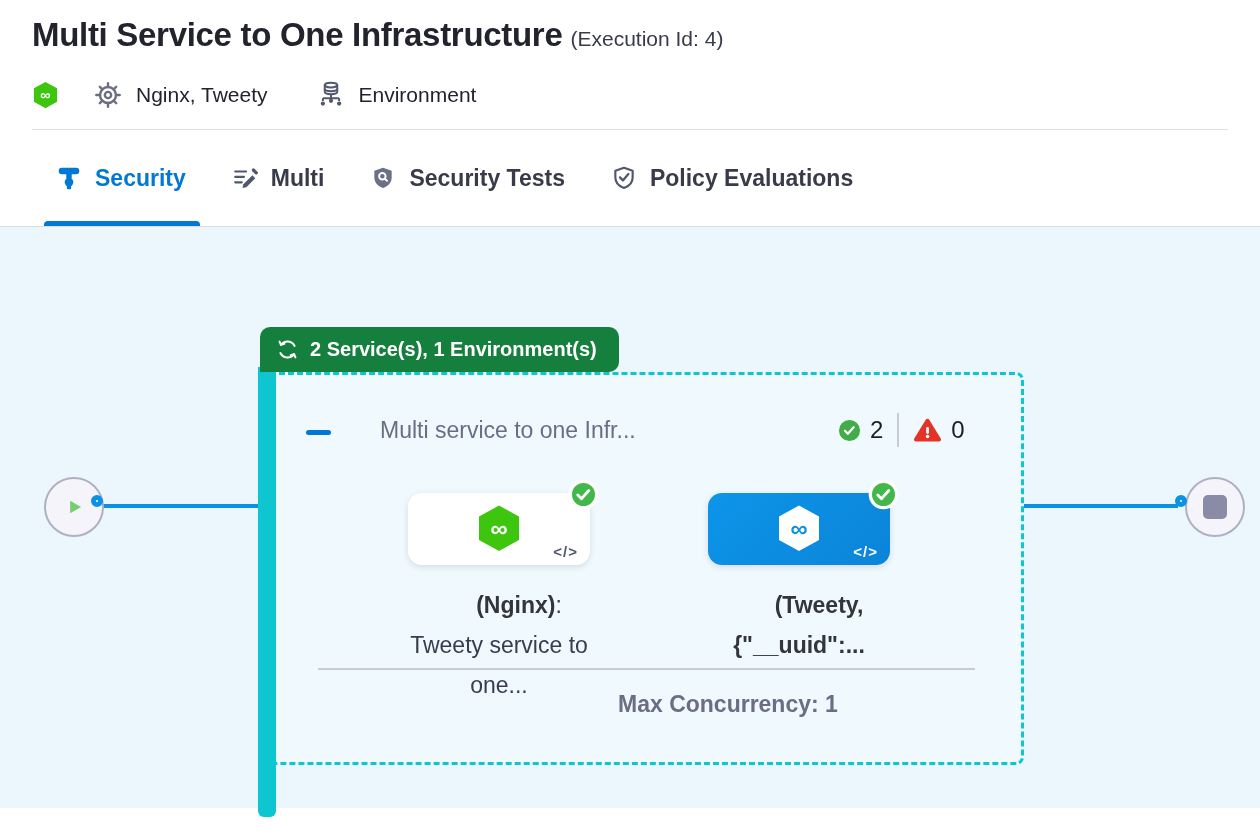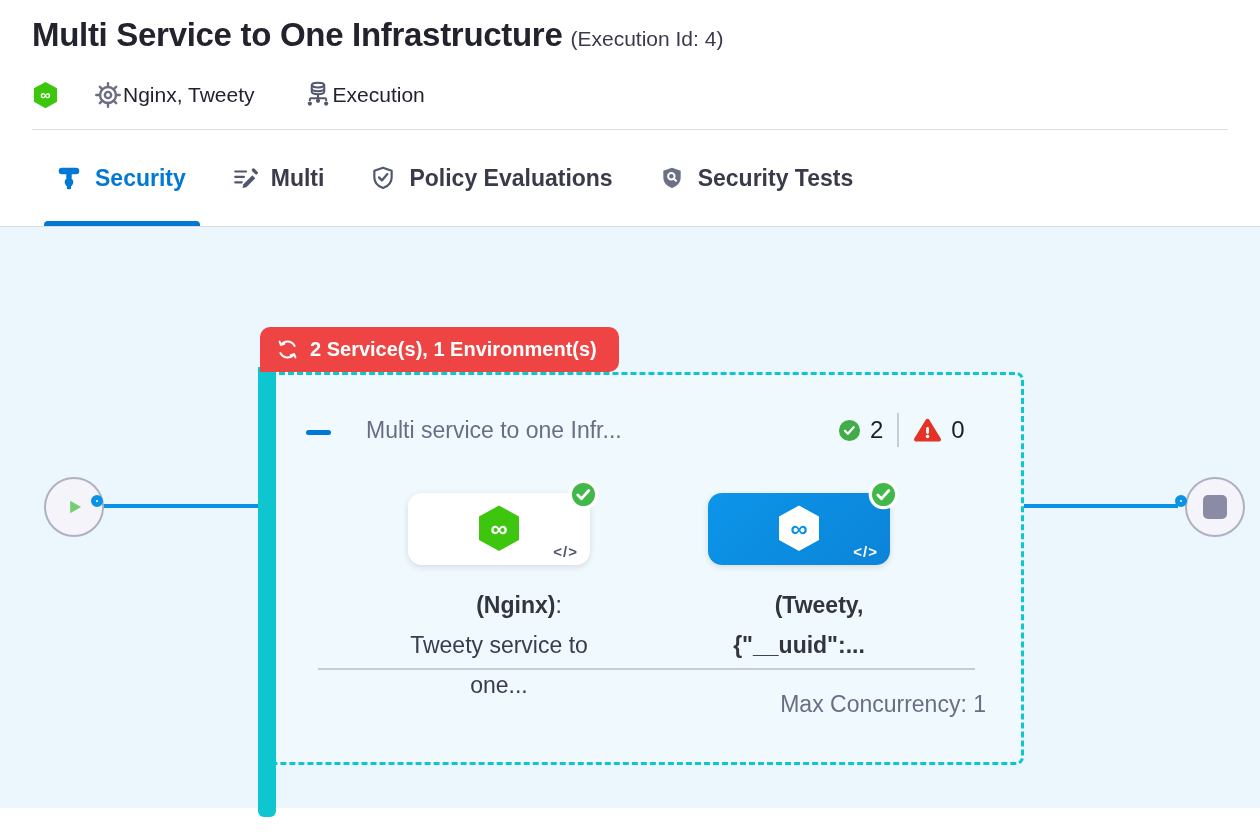--- a/index.html
+++ b/index.html
@@ -11,21 +11,21 @@
   .app { width:1260px; height:808px; display:flex; flex-direction:column; }
 
   
   .page-header { padding:16px 32px 0 32px; background:#fff; }
   .title-row { display:flex; align-items:baseline; }
   .page-title { font-size:33px; font-weight:700; color:#23232E; letter-spacing:-0.3px; }
   .exec-id { font-size:21px; color:#3A3B4A; margin-left:8px; font-weight:400; }
   .meta-row { display:flex; align-items:center; margin-top:24px; height:34px; }
   .meta-row .logo { width:27px; height:29px; }
   .meta-row .gear { width:30px; height:30px; margin-left:34px; }
-  .meta-label { font-size:21px; color:#23232E; }
+  .meta-label { font-size:21px; color:#23232E; margin-left:13px; }
   .meta-row .infra { width:30px; height:30px; margin-left:48px; }
 
   .header-divider { height:1px; background:#DCDEE8; margin-top:17px; }
 
   
   .tab-bar {
     height:97px; background:#fff; display:flex; align-items:center;
     padding-left:56px; gap:46px; border-bottom:1px solid #D9DBE5;
   }
   .tab { position:relative; display:flex; align-items:center; gap:13px;
@@ -57,40 +57,40 @@
     background:#F4F4FA; border:2px solid #AFB0C2; z-index:2;
     display:flex; align-items:center; justify-content:center; cursor:pointer;
   }
   .start-node { left:44px; top:250px; }
   .end-node   { left:1185px; top:250px; }
   .stop-square { width:24px; height:24px; border-radius:5px; background:#8A8CA6; }
 
   
   .group-badge {
     position:absolute; left:260px; top:100px; height:45px; z-index:5;
-    background:#ef4444; color:#fff; border-radius:10px 10px 10px 0;
+    background:#15803d; color:#fff; border-radius:10px 10px 10px 0;
     display:flex; align-items:center; gap:11px; padding:0 22px 0 16px;
     font-size:20px; font-weight:600; cursor:pointer;
   }
   .group-left-bar {
     position:absolute; left:258px; top:140px; width:18px; height:450px;
     height:450px; background:#0EC6D0; z-index:3; border-radius:0 0 6px 6px;
   }
   .dashed-box {
     position:absolute; left:262px; top:145px; width:762px; height:393px;
     border:3px dashed #0EC6D0; border-radius:8px; z-index:2;
     background:rgba(255,255,255,0.25);
   }
 
   .collapse-dash {
     position:absolute; left:306px; top:203px; width:25px; height:5px;
     background:#0278D5; border-radius:3px; z-index:6; cursor:pointer;
   }
   .stage-name {
-    position:absolute; left:366px; top:190px; z-index:6;
+    position:absolute; left:380px; top:190px; z-index:6;
     font-size:23px; font-weight:500; color:#6B6D85; cursor:pointer;
   }
   .stage-counts {
     position:absolute; left:838px; top:186px; z-index:6;
     display:flex; align-items:center; gap:9px; height:34px;
   }
   .count-num { font-size:24px; color:#1D1D27; font-weight:500; }
   .count-divider { width:2px; height:34px; background:#C9CBD8; margin:0 5px; }
 
   .service-node {
@@ -116,21 +116,21 @@
   .node-label b { font-weight:700; color:#33343F;margin-left:40px; }
   .label-1 { left:399px; }
   .label-2 { left:699px; }
 
   .stage-divider {
     position:absolute; left:318px; top:441px; width:657px; height:2px;
     background:#C9CBD9; z-index:6;
   }
   .max-concurrency {
     position:absolute; left:618px; top:464px; width:368px; z-index:6;
-    text-align:right; font-size:23px; font-weight:400; color:#6B6D85;
+    font-size:23px; font-weight:700; color:#6B6D85;
   }
 </style>
 </head>
 <body>
 
 <div class="app">
 
   <header class="page-header">
     <div class="title-row">
       <h1 class="page-title">Multi Service to One Infrastructure</h1>
@@ -153,21 +153,21 @@
         <g stroke="#51576D" stroke-width="1.6" fill="none">
           <ellipse cx="12" cy="4" rx="5" ry="1.9"></ellipse>
           <path d="M7 4v5.4c0 1.1 2.2 1.9 5 1.9s5-.8 5-1.9V4"></path>
           <path d="M7 7c0 1.1 2.2 1.9 5 1.9S17 8.1 17 7"></path>
           <path d="M12 11.4v3.1 M5.5 14.5h13 M5.5 14.5v2.3 M18.5 14.5v2.3"></path>
         </g>
         <circle cx="5.5" cy="18.8" r="1.7" fill="#51576D"></circle>
         <circle cx="12" cy="16.6" r="1.7" fill="#51576D"></circle>
         <circle cx="18.5" cy="18.8" r="1.7" fill="#51576D"></circle>
       </svg>
-      <span class="meta-label">Execution</span>
+      <span class="meta-label">Environment</span>
     </div>
     <div class="header-divider"></div>
   </header>
 
   <nav class="tab-bar">
     <div class="tab active">
       <svg class="tab-icon" viewBox="0 0 24 24">
         <g fill="#0278D5">
           <rect x="2.5" y="2.5" width="19" height="6" rx="3"></rect>
           <rect x="9.5" y="8" width="5" height="4.5"></rect>
@@ -183,32 +183,32 @@
         <g stroke="#51576D" stroke-width="2" stroke-linecap="round">
           <path d="M3 6h10 M3 11h8 M3 16h6"></path>
         </g>
         <path d="M10.5 17.8l8.3-8.3 2.7 2.7-8.3 8.3-3.5.8z" fill="#51576D"></path>
         <path d="M19.8 4.6l2.6 2.6" stroke="#51576D" stroke-width="3" stroke-linecap="round"></path>
       </svg>
       <span class="tab-label">Multi</span>
     </div>
     <div class="tab">
       <svg class="tab-icon" viewBox="0 0 24 24">
-        <path d="M12 2.5l8 2.8v5.9c0 4.8-3.2 8.3-8 10-4.8-1.7-8-5.2-8-10V5.3z" fill="none" stroke="#51576D" stroke-width="2" stroke-linejoin="round"></path>
-        <path d="M8.3 11.4l2.7 2.8 5-5.8" fill="none" stroke="#51576D" stroke-width="2.1" stroke-linecap="round" stroke-linejoin="round"></path>
-      </svg>
-      <span class="tab-label">Policy Evaluations</span>
-    </div>
-    <div class="tab">
-      <svg class="tab-icon" viewBox="0 0 24 24">
         <path d="M12 2.5l8 2.8v5.9c0 4.8-3.2 8.3-8 10-4.8-1.7-8-5.2-8-10V5.3z" fill="#6B6F87"></path>
         <circle cx="11.4" cy="10.4" r="3" fill="none" stroke="#fff" stroke-width="1.8"></circle>
         <path d="M13.7 12.7l2 1.9" stroke="#fff" stroke-width="1.8" stroke-linecap="round"></path>
       </svg>
       <span class="tab-label">Security Tests</span>
+    </div>
+    <div class="tab">
+      <svg class="tab-icon" viewBox="0 0 24 24">
+        <path d="M12 2.5l8 2.8v5.9c0 4.8-3.2 8.3-8 10-4.8-1.7-8-5.2-8-10V5.3z" fill="none" stroke="#51576D" stroke-width="2" stroke-linejoin="round"></path>
+        <path d="M8.3 11.4l2.7 2.8 5-5.8" fill="none" stroke="#51576D" stroke-width="2.1" stroke-linecap="round" stroke-linejoin="round"></path>
+      </svg>
+      <span class="tab-label">Policy Evaluations</span>
     </div>
   </nav>
 
   <main class="canvas">
 
     <div class="terminal-node start-node">
       <svg width="26" height="26" viewBox="0 0 24 24">
         <path d="M8.5 6.2v11.6l10-5.8z" fill="#74CE70"></path>
       </svg>
     </div>

